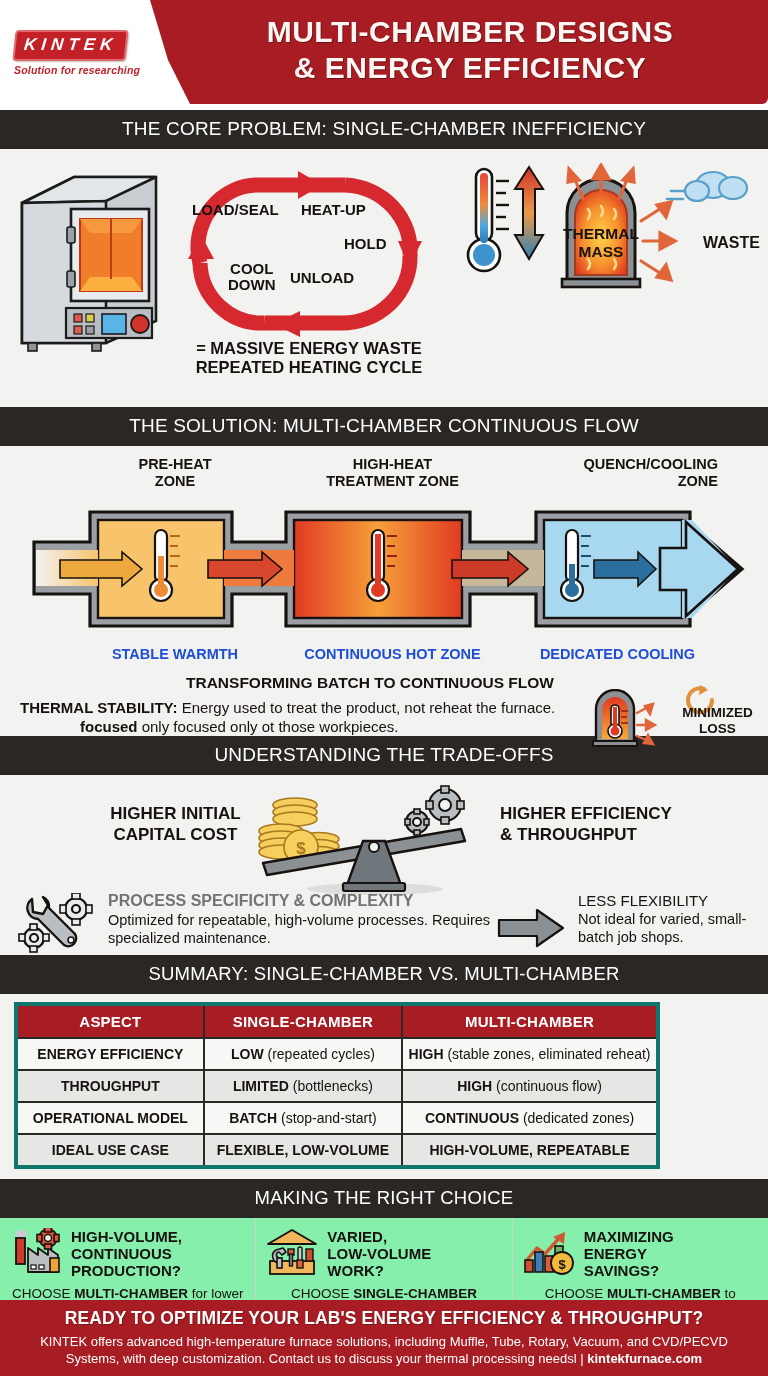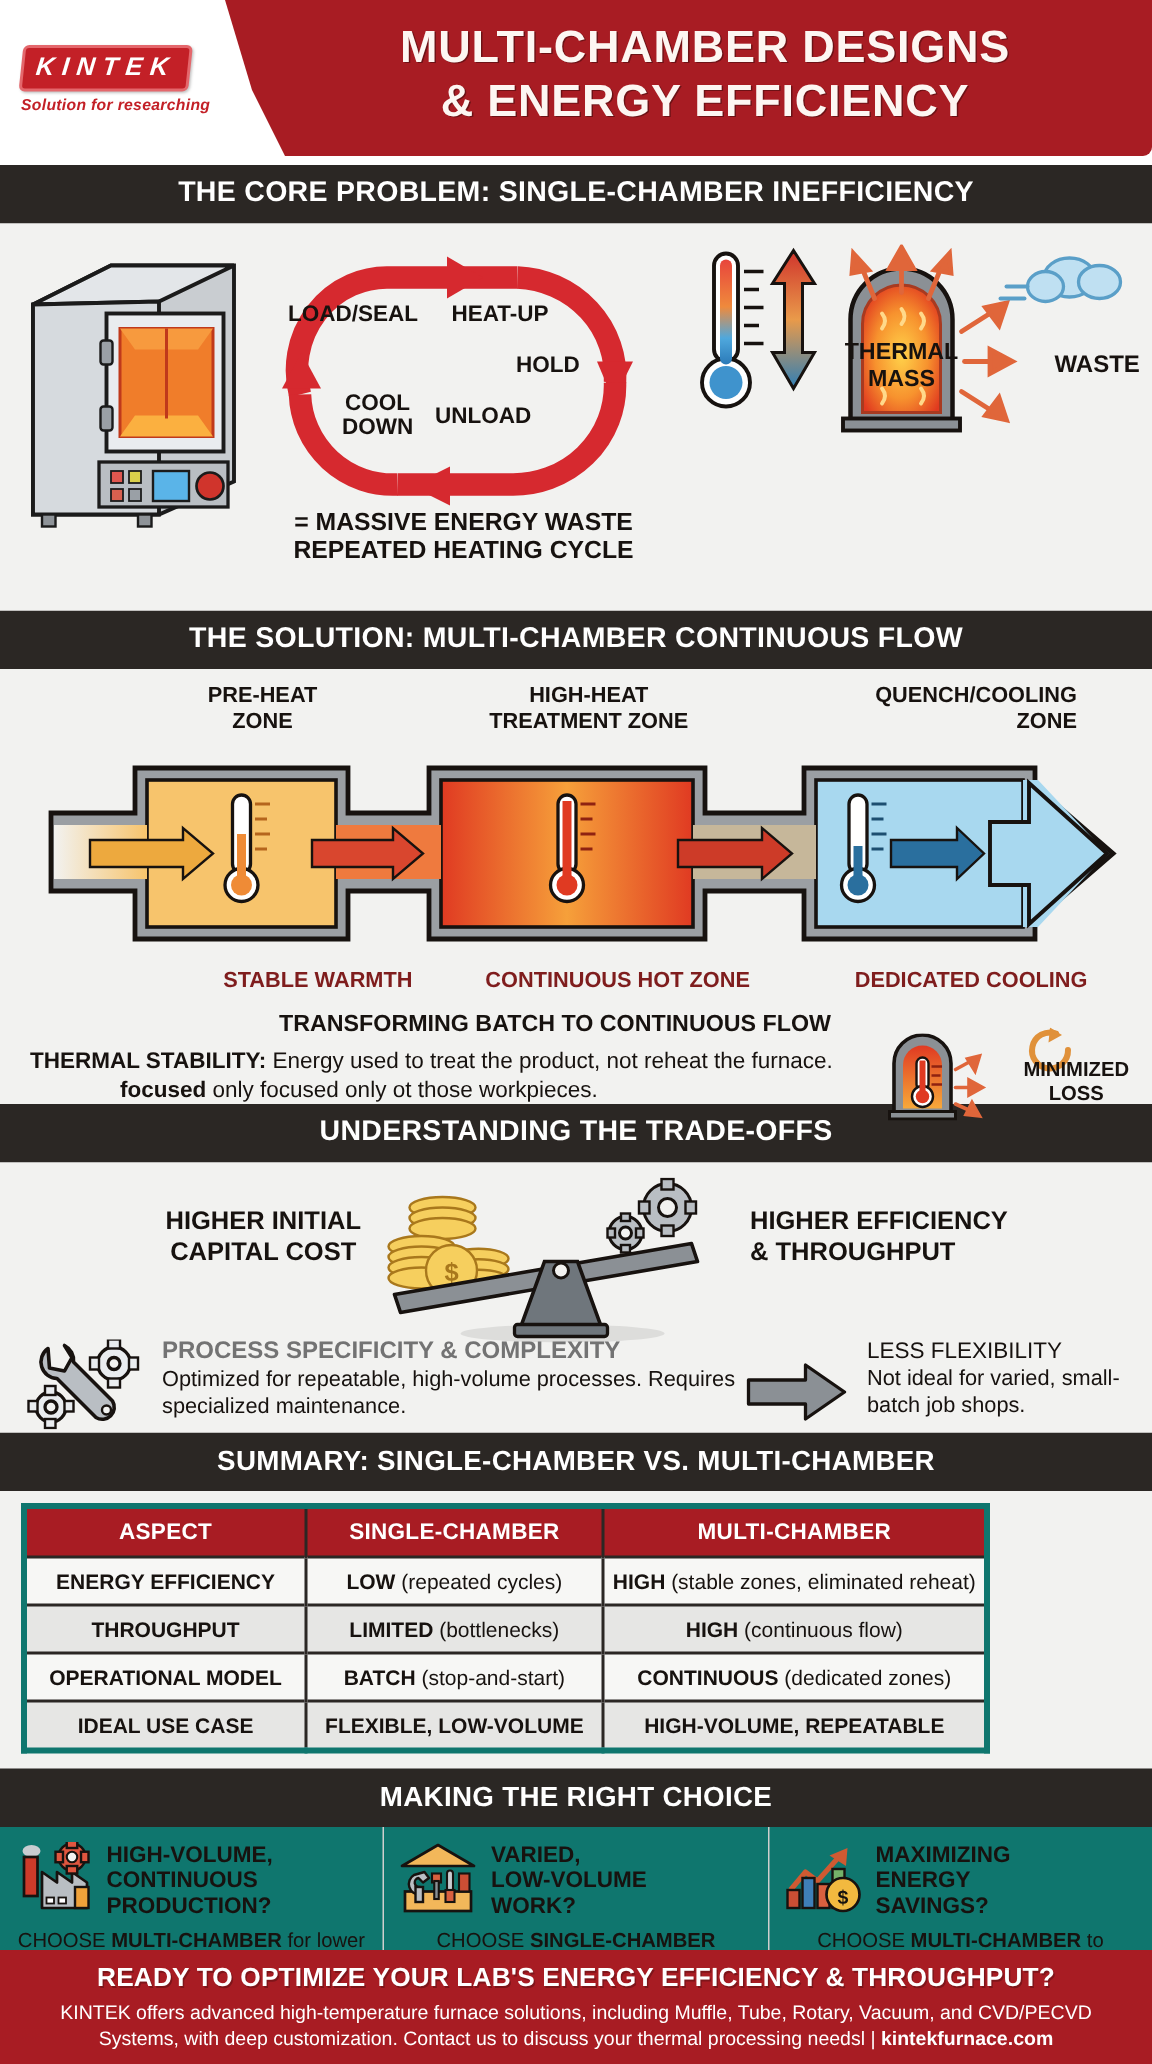--- a/index.html
+++ b/index.html
@@ -37,21 +37,21 @@
     font-style: italic; font-family: "Liberation Sans", sans-serif;
   }
   .logo-tag {
     color: #c32027; font-size: 10.5px; font-style: italic; font-weight: bold;
     margin-top: 3px; letter-spacing: 0.2px;
   }
 
   
   .band {
     width: 768px; background: #2b2724; color: #ffffff;
-    text-align: center; font-weight: bold; font-size: 19px;
+    text-align: center; font-weight: normal; font-size: 19px;
     letter-spacing: 0.2px; padding: 8px 0 9px 0;
   }
   .band-sm { font-size: 18.5px; }
   .section { background: #f2f2f0; position: relative; }
 
   
   .s1 { height: 258px; position: relative; }
   .furnace { position: absolute; left: 14px; top: 22px; }
   .cycle-wrap { position: absolute; left: 170px; top: 14px; width: 280px; height: 190px; }
   .cyc-label { position: absolute; font-weight: bold; font-size: 15px; color: #17120f; }
@@ -73,21 +73,21 @@
 
   
   .s2 { height: 290px; position: relative; }
   .zone-titles { position: absolute; top: 10px; left: 0; width: 768px; height: 44px; }
   .zt { position: absolute; text-align: center; font-weight: bold; font-size: 14.5px; line-height: 17px; color: #17120f; }
   .zt1 { left: 80px; width: 190px; }
   .zt2 { left: 285px; width: 215px; }
   .zt3 { left: 518px; width: 200px; text-align: right; }
   .flowsvg { position: absolute; top: 48px; left: 0; }
   .zone-caps { position: absolute; top: 200px; left: 0; width: 768px; }
-  .zc { position: absolute; text-align: right; font-weight: bold; font-size: 14.5px; color: #7f1d1d; }
+  .zc { position: absolute; text-align: center; font-weight: bold; font-size: 14.5px; color: #1d4ed8; }
   .zc1 { left: 75px; width: 200px; }
   .zc2 { left: 285px; width: 215px; }
   .zc3 { left: 510px; width: 215px; }
   .transform-txt {
     position: absolute; top: 228px; left: 110px; width: 520px; text-align: center;
     font-weight: bold; font-size: 15.5px; color: #17120f;
   }
   .thermal-txt {
     position: absolute; top: 252px; left: 20px; width: 565px;
     font-size: 15px; line-height: 19px; color: #17120f; text-align: left;
@@ -133,21 +133,21 @@
     border-top: 2px solid #2b2724; border-right: 2px solid #2b2724; color: #17120f;
   }
   tbody td:last-child { border-right: none; }
   tbody tr:nth-child(odd) td { background: #f7f7f5; }
   tbody tr:nth-child(even) td { background: #e6e6e4; }
   tbody td.k { font-weight: bold; }
   tbody td b { font-weight: bold; }
   col.c1 { width: 210px; } col.c2 { width: 230px; } col.c3 { width: 300px; }
 
   
-  .s5 { height: 130px; position: relative; background: #0f766e; display: flex; }
+  .s5 { height: 130px; position: relative; background: #86efac; display: flex; }
   .choice { flex: 1; position: relative; padding: 10px 8px 0 8px; }
   .choice + .choice { border-left: 1px solid #cfcfcd; }
   .choice-head { display: flex; align-items: flex-start; gap: 7px; }
   .choice-title { font-weight: bold; font-size: 15px; line-height: 17px; color: #17120f; }
   .choice-body { font-size: 13.5px; line-height: 17px; color: #17120f; margin-top: 6px; text-align: center; }
   .choice-body b { font-weight: bold; }
 
   
   .footer {
     position: absolute; bottom: 0; left: 0; width: 768px; height: 76px;

